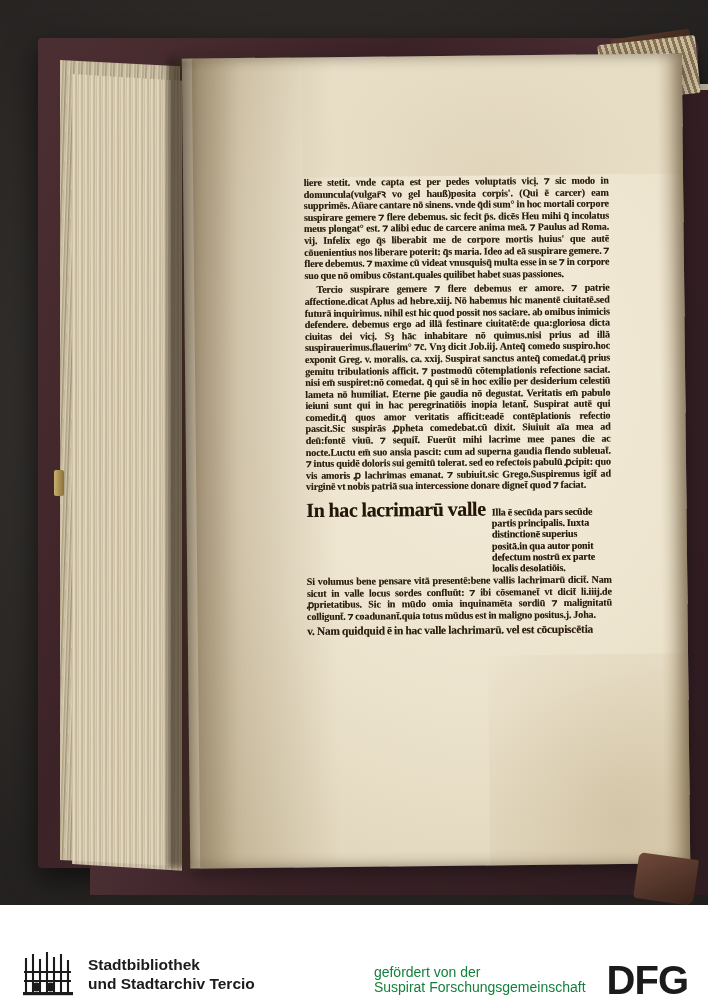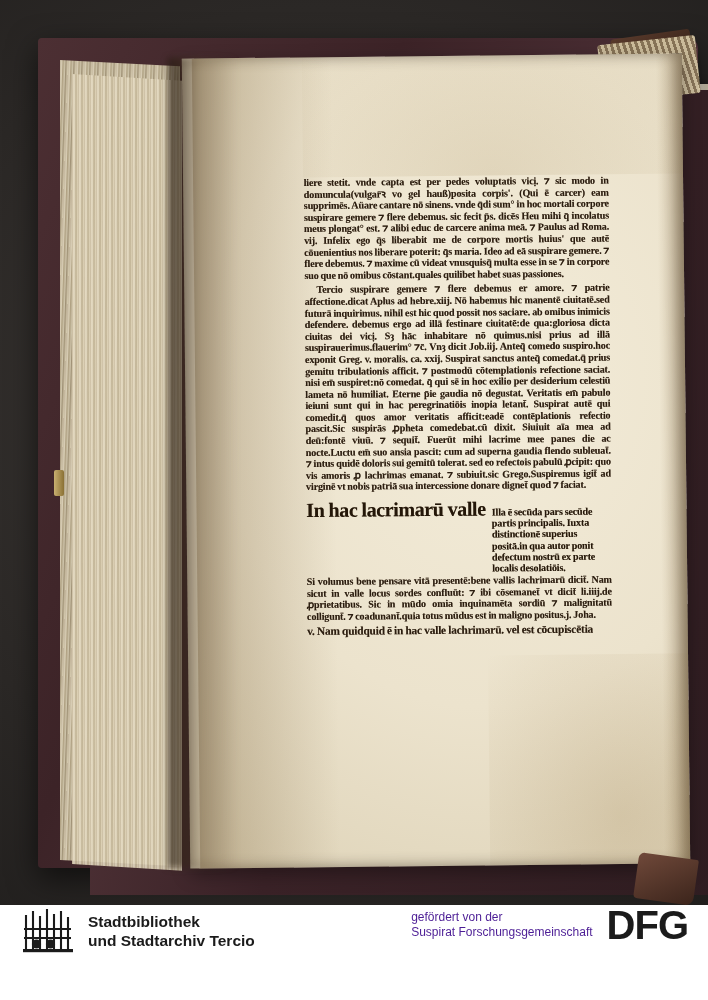--- a/index.html
+++ b/index.html
@@ -206,21 +206,21 @@
     border-radius: 2px;
   }
 
   
   .footer {
     position: absolute;
     left: 0; top: 905px;
     width: 708px; height: 95px;
     background: #ffffff;
     display: flex;
-    align-items: flex-start;
+    align-items: flex-end;
   }
   .footer-left {
     display: flex;
     align-items: center;
     gap: 12px;
     padding-left: 22px;
     width: 330px;
   }
   .logo-mark {
     width: 54px; height: 52px;
@@ -235,32 +235,33 @@
   }
   .footer-right {
     margin-left: auto;
     display: flex;
     align-items: center;
     gap: 14px;
     padding-right: 20px;
   }
   .funder-text {
     font-family: "Liberation Sans", sans-serif;
-    font-size: 12px;
-    color: #4c1d95;
+    font-size: 14px;
+    color: #15803d;
     line-height: 15px;
     text-align: left;
   }
   .dfg-logo {
     font-family: "Liberation Sans", sans-serif;
     font-size: 40px;
     font-weight: 700;
     letter-spacing: -1px;
     color: #1b1b1b;
     line-height: 40px;
+    margin-left: 7px;
   }
 </style>
 </head>
 <body>
 
 <div class="photo">
   <div class="backdrop"></div>
 
   <div class="right-volume"></div>
   <div class="right-volume-dark"></div>

